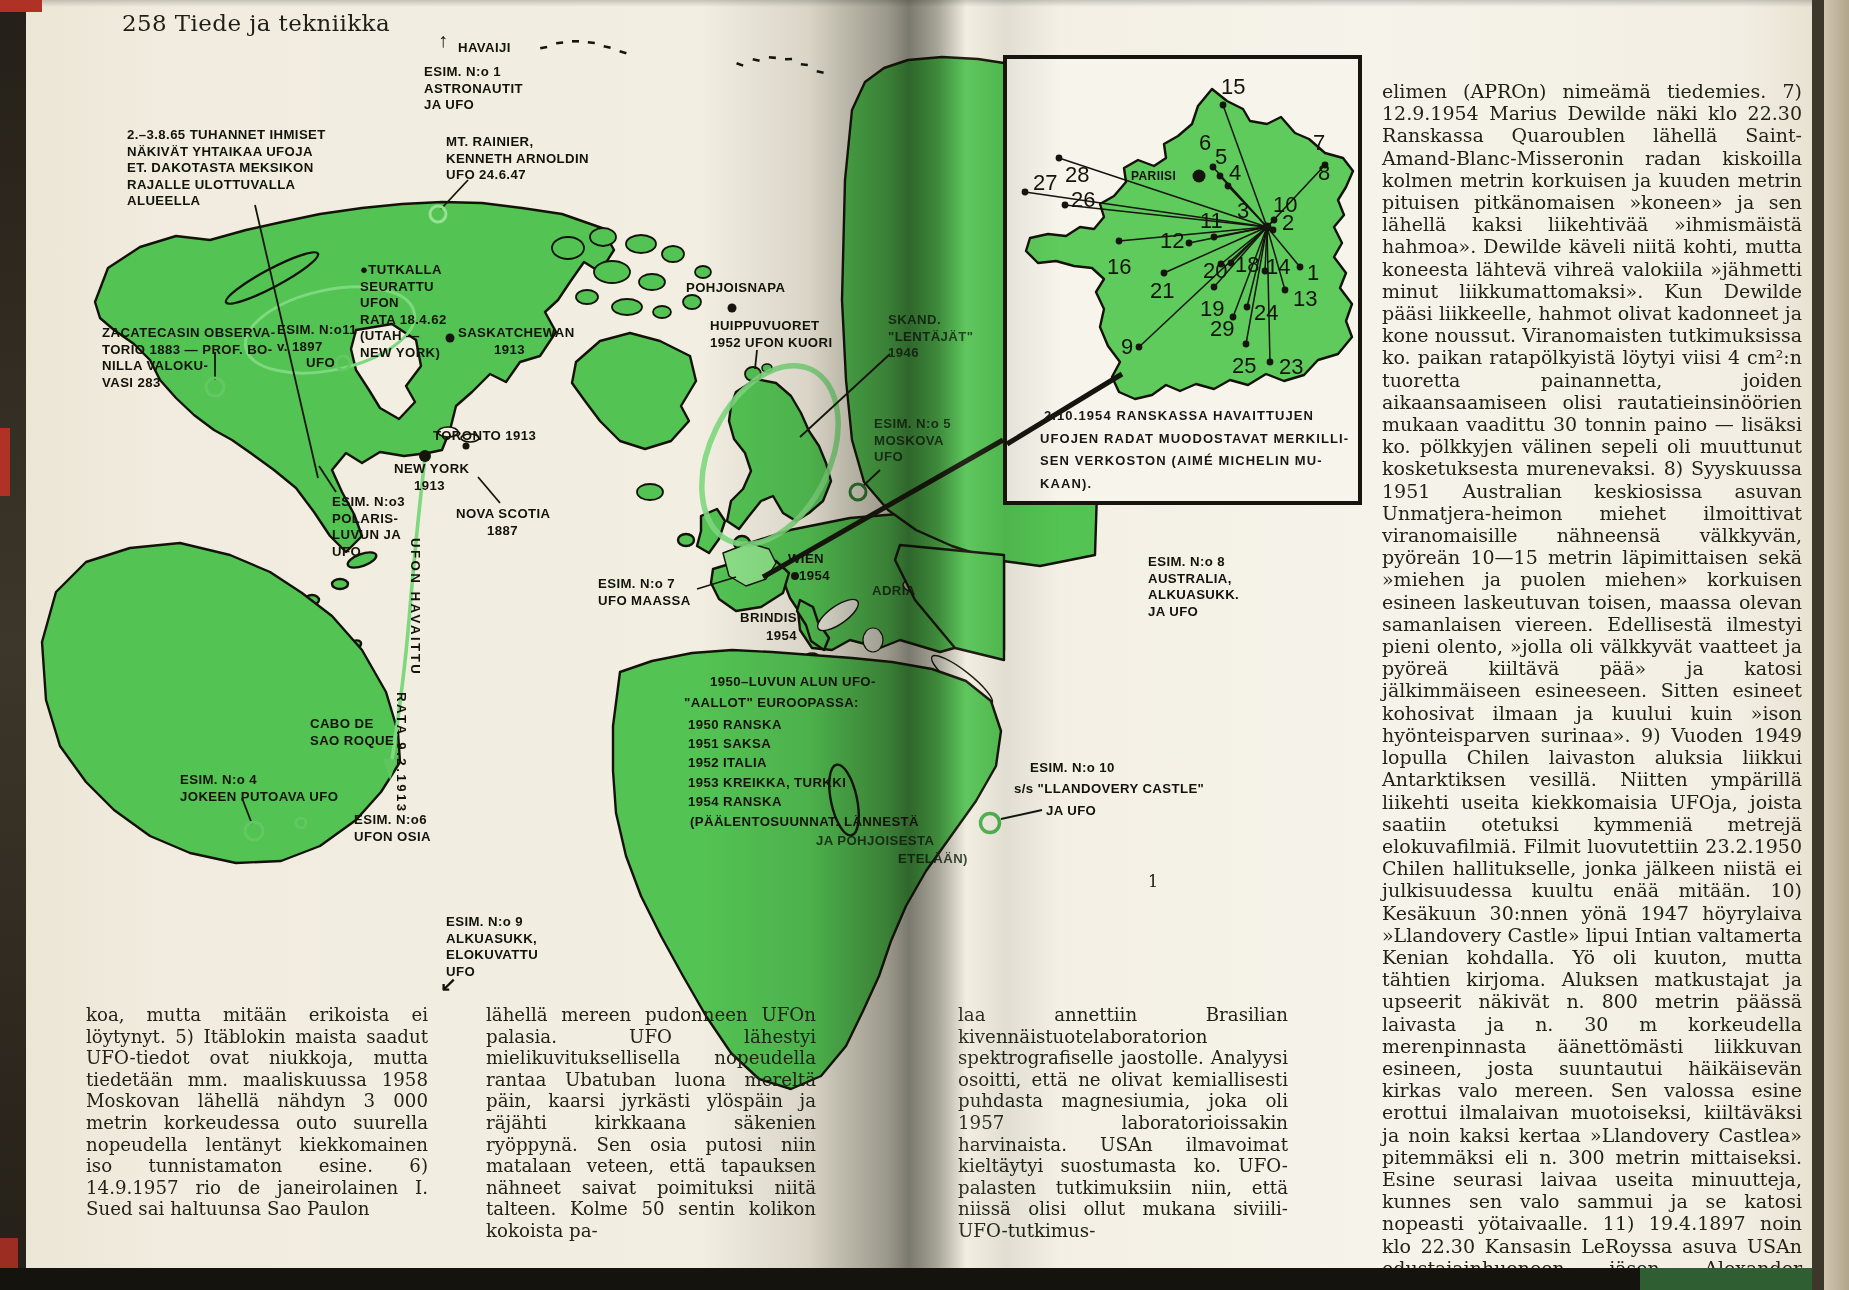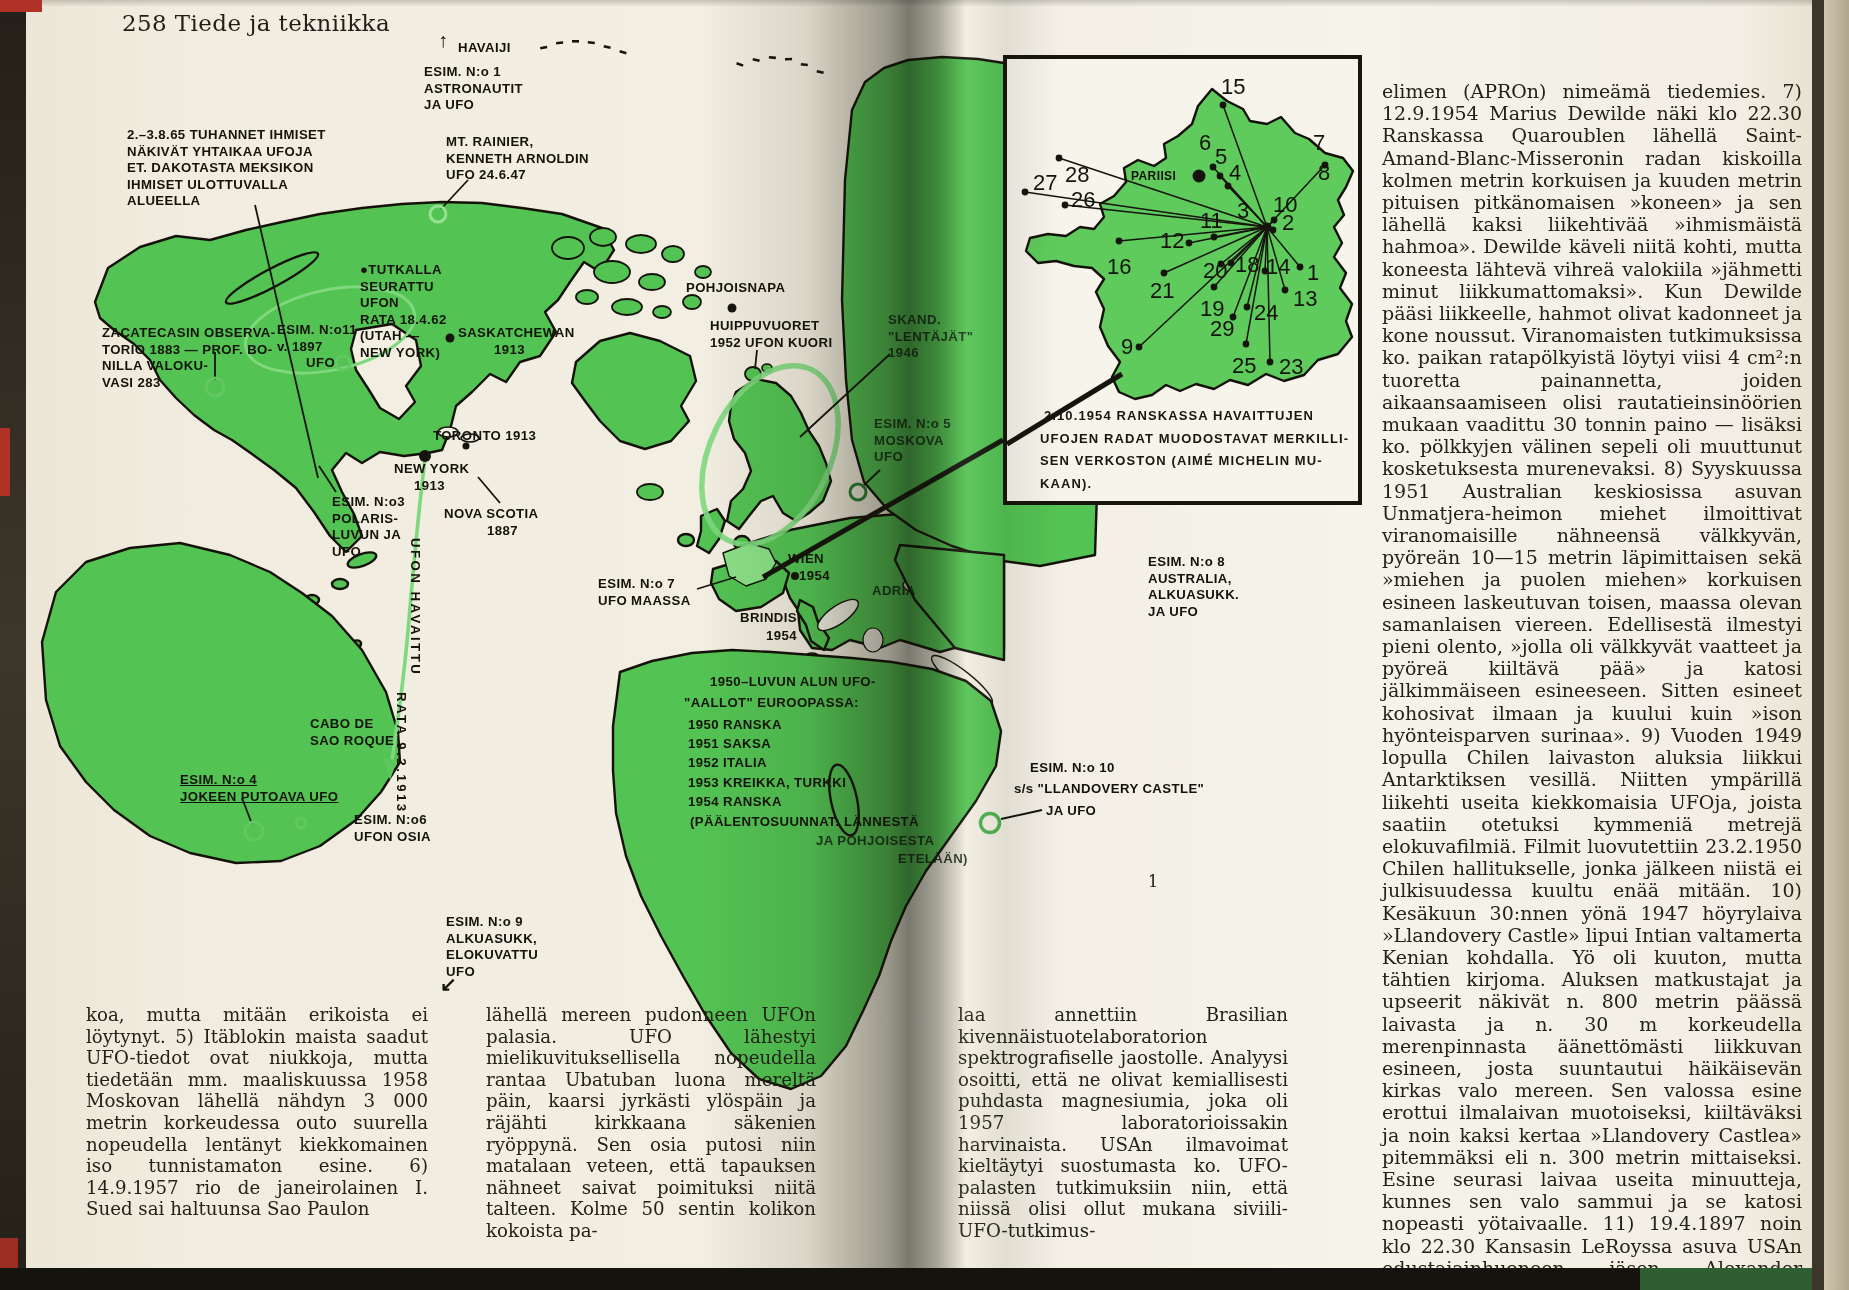--- a/index.html
+++ b/index.html
@@ -255,21 +255,21 @@
       </div>
       <div class="mlabel" style="left: 424px; top: 64px;">
         <div>ESIM. N:o 1</div>
         <div>ASTRONAUTIT</div>
         <div>JA UFO</div>
       </div>
       <div class="mlabel" style="left: 127px; top: 127px;">
         <div>2.–3.8.65 TUHANNET IHMISET</div>
         <div>NÄKIVÄT YHTAIKAA  UFOJA</div>
         <div>ET. DAKOTASTA  MEKSIKON</div>
-        <div>IHMISET  ULOTTUVALLA</div>
+        <div>RAJALLE  ULOTTUVALLA</div>
         <div>ALUEELLA</div>
       </div>
       <div class="mlabel" style="left: 446px; top: 134px;">
         <div>MT. RAINIER,</div>
         <div>KENNETH ARNOLDIN</div>
         <div>UFO 24.6.47</div>
       </div>
       <div class="mlabel" style="left: 360px; top: 262px;">
         <div>●TUTKALLA</div>
         <div>SEURATTU</div>
@@ -299,21 +299,21 @@
       </div>
       <div class="mlabel" style="left: 433px; top: 428px;">
         <div>TORONTO 1913</div>
       </div>
       <div class="mlabel" style="left: 394px; top: 461px;">
         <div>NEW YORK</div>
       </div>
       <div class="mlabel" style="left: 414px; top: 478px;">
         <div>1913</div>
       </div>
-      <div class="mlabel" style="left: 444px; top: 506px;">
+      <div class="mlabel" style="left: 456px; top: 506px;">
         <div>NOVA SCOTIA</div>
       </div>
       <div class="mlabel" style="left: 487px; top: 523px;">
         <div>1887</div>
       </div>
       <div class="mlabel" style="left: 332px; top: 494px;">
         <div>ESIM. N:o3</div>
         <div>POLARIS-</div>
         <div>LUVUN JA</div>
         <div>UFO</div>
@@ -321,21 +321,21 @@
       <div class="mlabel vert" style="left: 406px; top: 538px;">
         <div>UFON HAVAITTU</div>
       </div>
       <div class="mlabel vert" style="left: 392px; top: 692px;">
         <div>RATA 9.2.1913</div>
       </div>
       <div class="mlabel" style="left: 310px; top: 716px;">
         <div>CABO DE</div>
         <div>SAO ROQUE</div>
       </div>
-      <div class="mlabel" style="left: 180px; top: 772px; text-decoration: underline;">
+      <div class="mlabel" style="left: 180px; top: 772px;">
         <div>ESIM. N:o 4</div>
         <div>JOKEEN PUTOAVA UFO</div>
       </div>
       <div class="mlabel" style="left: 318px; top: 812px; margin-left: 36px;">
         <div>ESIM. N:o6</div>
         <div>UFON  OSIA</div>
       </div>
       <div class="mlabel" style="left: 446px; top: 914px;">
         <div>ESIM. N:o 9</div>
         <div>ALKUASUKK,</div>

